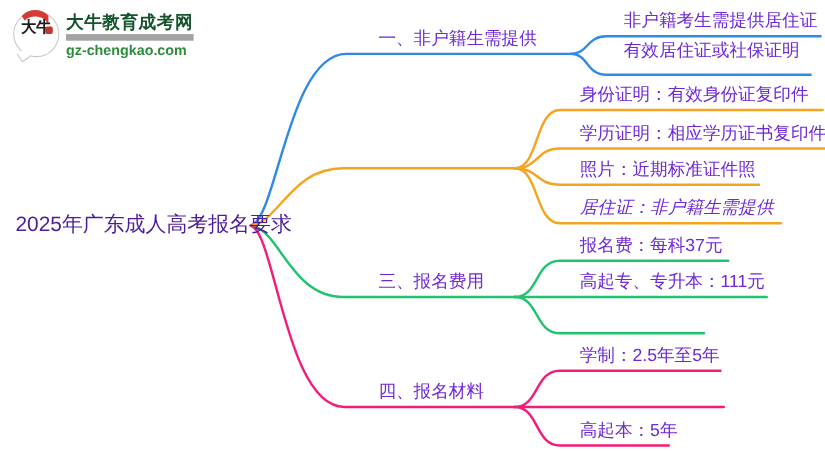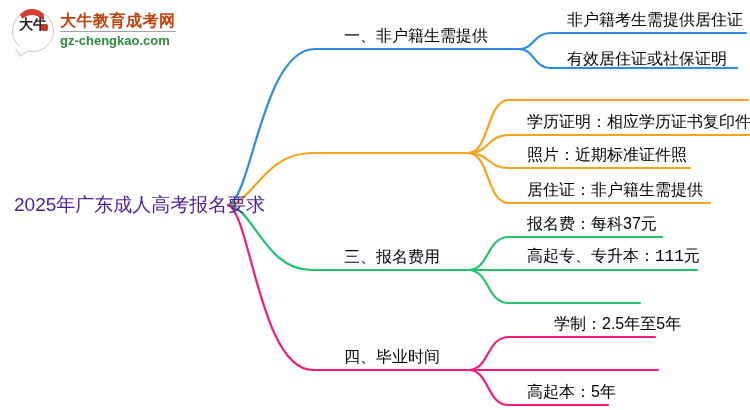--- a/index.html
+++ b/index.html
@@ -4,21 +4,21 @@
 <style>
   html,body{margin:0;padding:0;background:#ffffff;}
   body{
     font-family:"Liberation Sans","DejaVu Sans",sans-serif;
     width:750px;height:410px;position:relative;overflow:hidden;
   }
   .stage{position:absolute;inset:0;width:694px;height:410px;}
   svg.lines{position:absolute;left:0;top:0;z-index:1;}
   .node{
     position:absolute;z-index:2;white-space:nowrap;
-    color:#000000;font-size:16px;line-height:24px;height:24px;
+    color:#6d28d9;font-size:16px;line-height:24px;height:24px;
   }
   .root-node{font-size:19px;line-height:26px;height:26px;color:#4c1d95;}
   
   .logo{position:absolute;left:12px;top:10px;z-index:3;display:flex;align-items:flex-start;}
   .logo-icon{
     position:relative;width:42px;height:42px;border:1.5px solid #c9c9c9;
     border-radius:50%;background:#fff;box-sizing:border-box;
   }
   .logo-icon .arc{
     position:absolute;left:3px;top:-2px;width:32px;height:16px;
@@ -33,25 +33,25 @@
     position:absolute;right:5px;top:13px;width:7px;height:7px;
     background:#c0392b;border-radius:2px;
   }
   .logo-icon .tail{
     position:absolute;left:4px;bottom:-4px;width:8px;height:8px;
     background:#fff;border-right:1.5px solid #c9c9c9;border-bottom:1.5px solid #c9c9c9;
     transform:rotate(55deg);
   }
   .logo-text{margin-left:6px;}
   .logo-title{
-    color:#c2410c;font-weight:bold;font-size:16px;line-height:21px;letter-spacing:.5px;
+    color:#14532d;font-weight:bold;font-size:16px;line-height:21px;letter-spacing:.5px;
   }
   .logo-sub{
     color:#2e8b3d;font-weight:bold;font-size:13px;line-height:16px;
-    border-top:1px solid #a3a3a3;padding-top:1px;
+    border-top:6px solid #a3a3a3;padding-top:1px;
   }
 </style>
 </head>
 <body>
 
 <div class="stage">
 
   <svg class="lines" width="750" height="410" viewBox="0 0 750 410">
     <g fill="none" stroke-linecap="round" stroke-width="2.2">
 
@@ -95,28 +95,29 @@
     <div class="logo-text">
       <div class="logo-title">大牛教育成考网</div>
       <div class="logo-sub">gz-chengkao.com</div>
     </div>
   </div>
 
   <div class="node root-node" style="left:14px;top:192px;">2025年广东成人高考报名要求</div>
 
   <div class="node" style="left:344px;top:24px;">一、非户籍生需提供</div>
   <div class="node" style="left:344px;top:245px;">三、报名费用</div>
-  <div class="node" style="left:344px;top:345px;">四、毕业时间</div>
+  <div class="node" style="left:344px;top:345px;">四、报名材料</div>
 
   <div class="node" style="left:567px;top:8px;">非户籍考生需提供居住证</div>
-  <div class="node" style="left:567px;top:47px;">有效居住证或社保证明</div>
+  <div class="node" style="left:567px;top:35px;">有效居住证或社保证明</div>
 
+  <div class="node" style="left:527px;top:75px;">身份证明：有效身份证复印件</div>
   <div class="node" style="left:527px;top:110px;">学历证明：相应学历证书复印件</div>
   <div class="node" style="left:527px;top:143px;">照片：近期标准证件照</div>
-  <div class="node" style="left:527px;top:178px;">居住证：非户籍生需提供</div>
+  <div class="node" style="left:527px;top:178px;font-style:italic;">居住证：非户籍生需提供</div>
 
   <div class="node" style="left:527px;top:212px;">报名费：每科37元</div>
-  <div class="node" style="left:527px;top:245px;font-family:Liberation Mono, monospace;">高起专、专升本：111元</div>
+  <div class="node" style="left:527px;top:245px;">高起专、专升本：111元</div>
 
-  <div class="node" style="left:527px;top:312px;margin-left:27px;">学制：2.5年至5年</div>
+  <div class="node" style="left:527px;top:312px;">学制：2.5年至5年</div>
   <div class="node" style="left:527px;top:380px;">高起本：5年</div>
 
 </div>
 
 </body></html>

